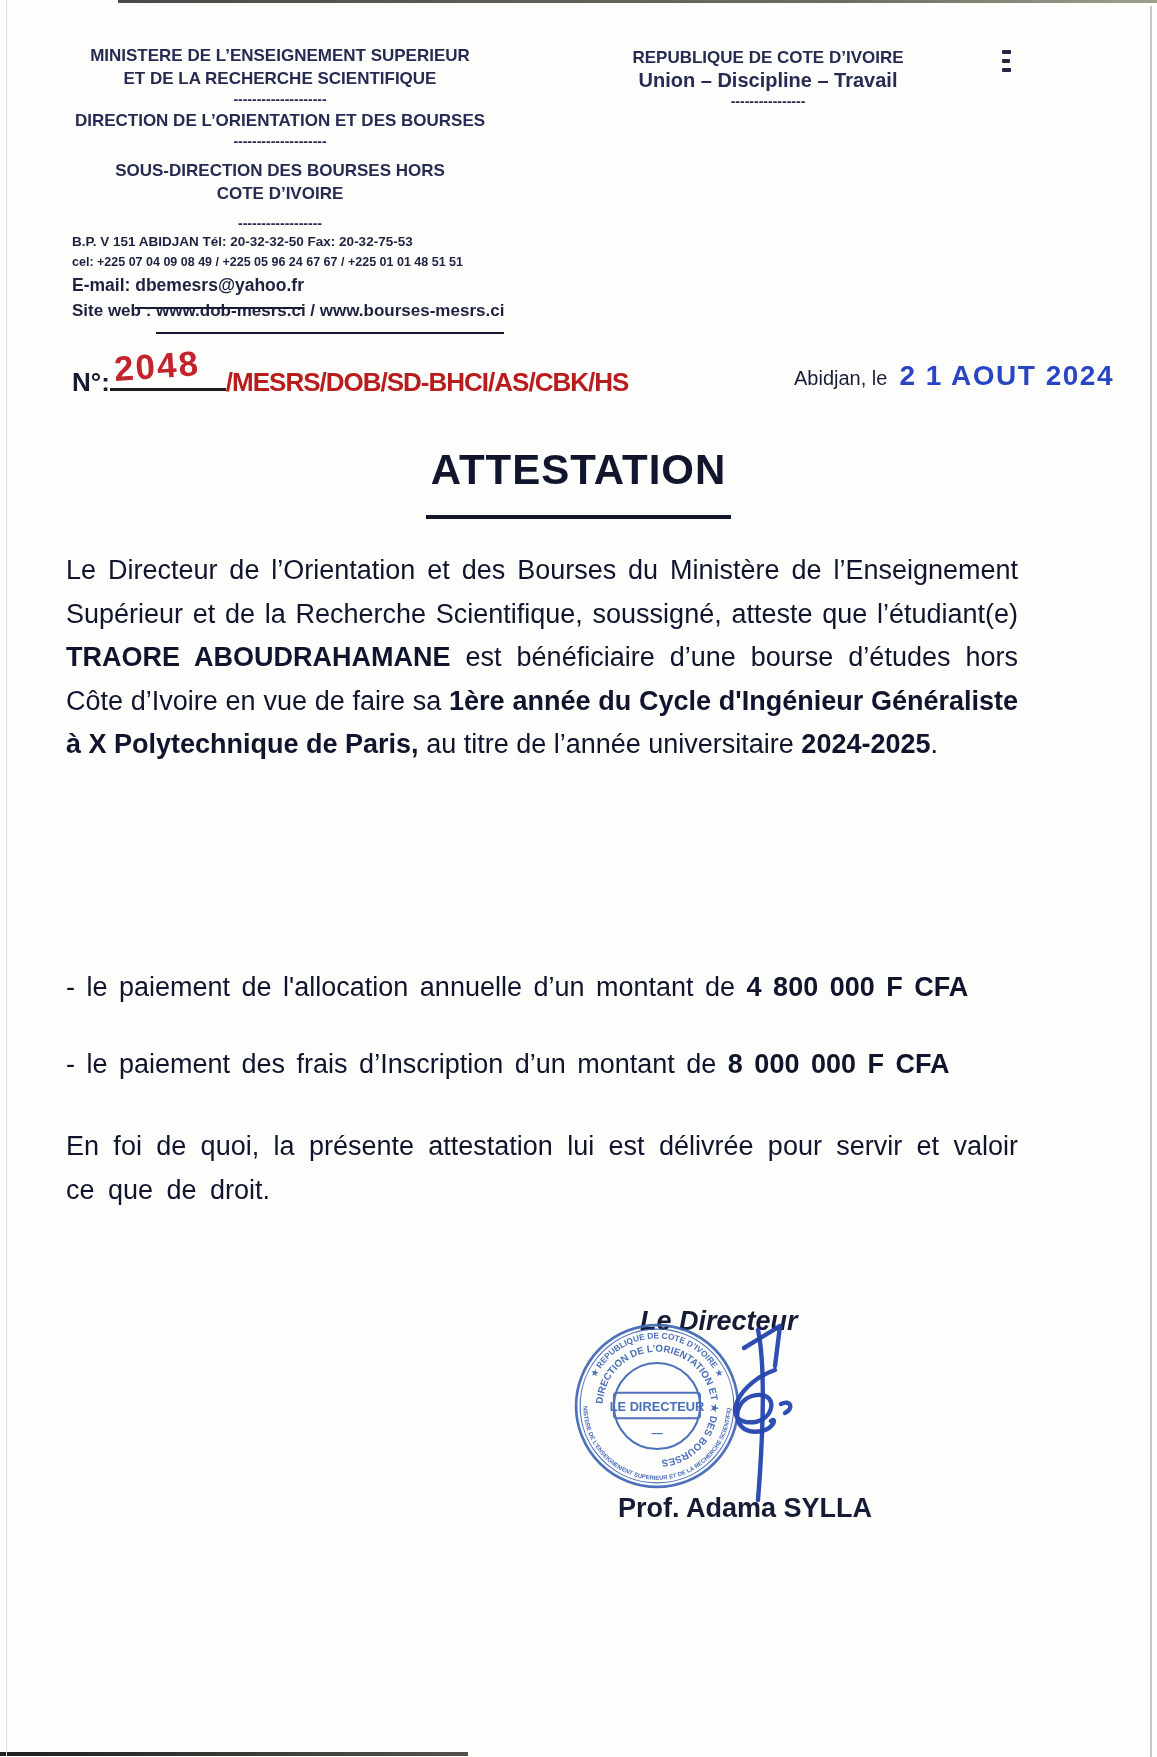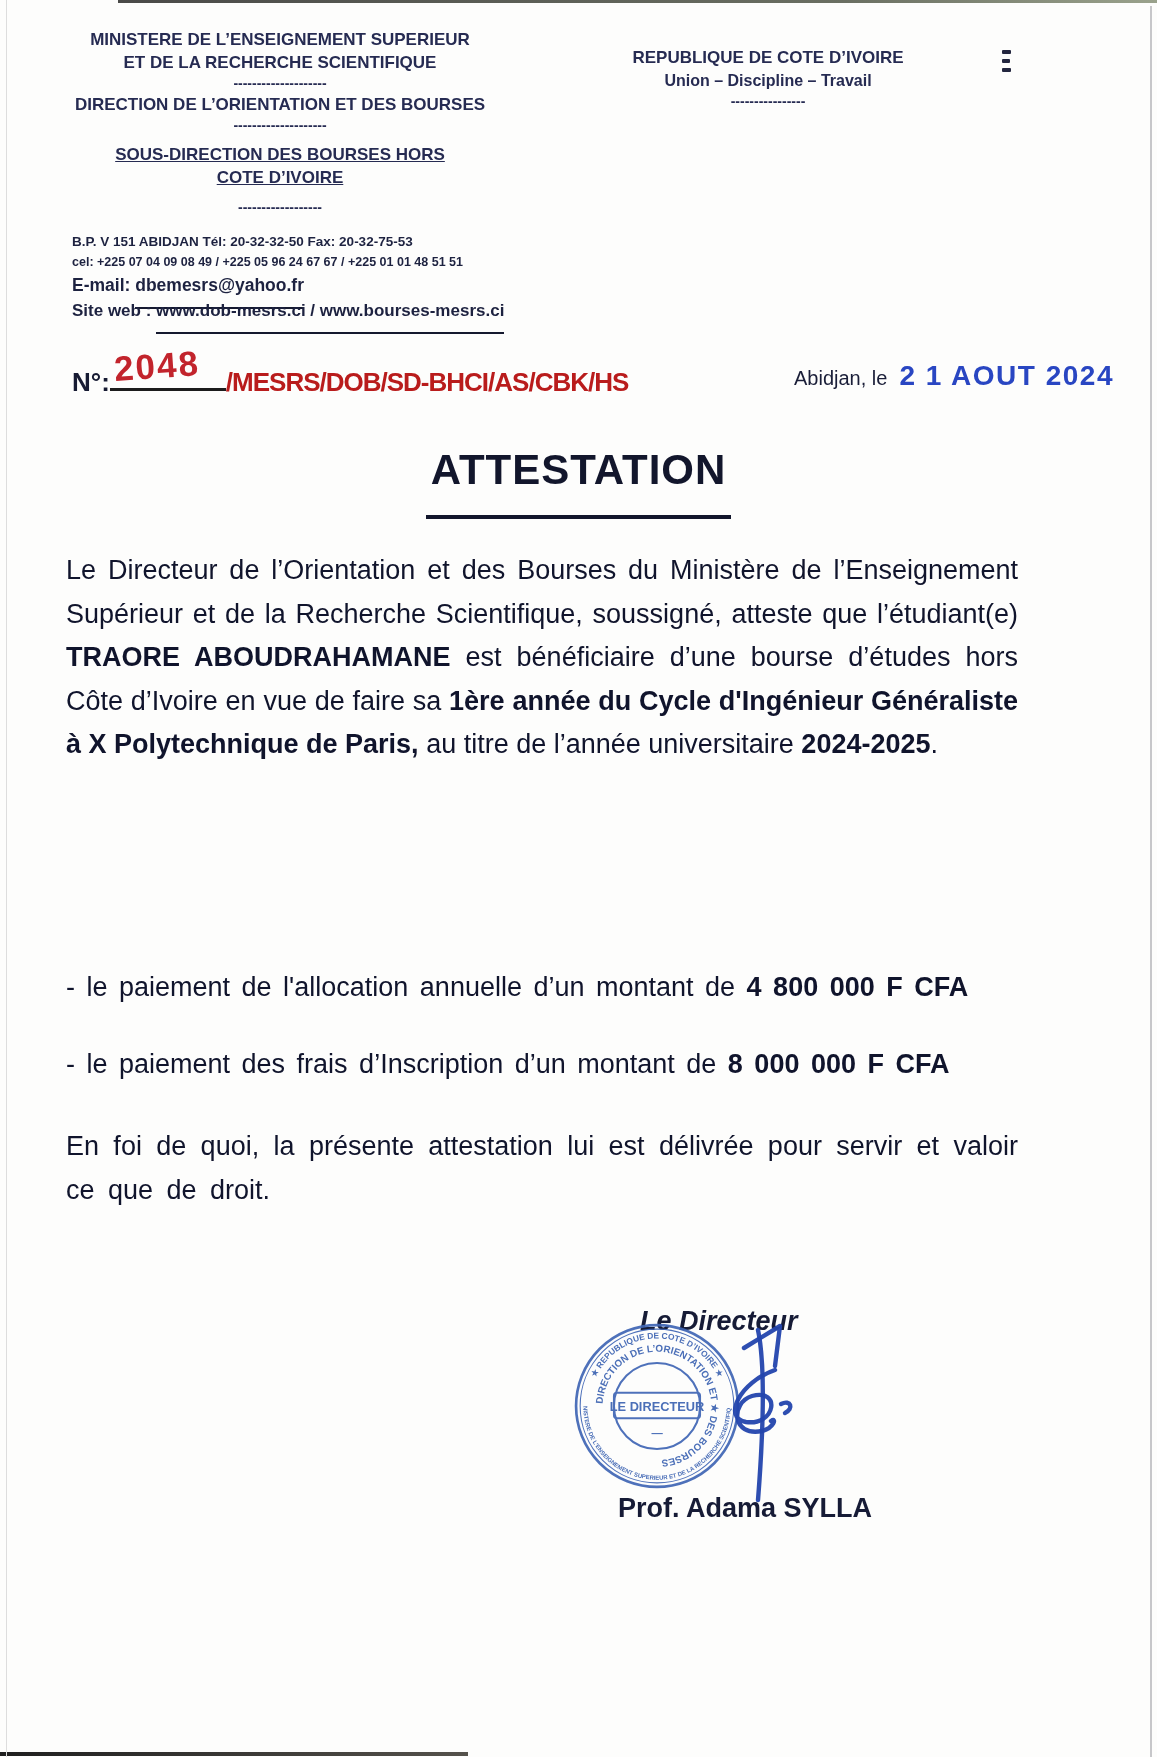--- a/index.html
+++ b/index.html
@@ -11,23 +11,23 @@
   }
   
   .scan-top{position:absolute;top:0;left:118px;right:0;height:3px;background:linear-gradient(90deg,#4a4a48,#6a6f62 70%,#9aa28c);}
   .scan-bottom{position:absolute;bottom:1px;left:0;width:468px;height:4px;background:linear-gradient(90deg,#1f1f1f,#55524c);}
   .scan-right{position:absolute;top:6px;right:5px;bottom:0;width:2px;background:#c7c7ca;}
   .scan-left{position:absolute;top:0;left:6px;bottom:0;width:1px;background:#dddddd;}
   .scan-mark{position:absolute;background:#23263f;border-radius:1px;}
 
   
   .hdr{position:absolute;text-align:center;color:#262b52;font-weight:bold;}
-  .hdr-left{left:58px;top:28px;width:444px;font-size:17px;line-height:23px;}
+  .hdr-left{left:58px;top:44px;width:444px;font-size:17px;line-height:23px;}
   .hdr-right{left:616px;top:46px;width:304px;font-size:17px;line-height:23px;text-align:center;}
-  .hdr .sub{font-size:16px;}
+  .hdr .sub{font-size:20px;}
   .dashes{font-size:14px;line-height:12px;letter-spacing:0px;margin:3px 0 4px 0;color:#262b52;}
 
   .contact{position:absolute;left:72px;top:231px;color:#1d2240;font-weight:bold;}
   .contact .c1{font-size:13.5px;line-height:21px;}
   .contact .c2{font-size:12.5px;line-height:20px;}
   .contact .c3{font-size:17.5px;line-height:26px;}
   .contact .c4{font-size:17px;line-height:26px;}
   .ul{border-bottom:2px solid #15192f;padding-bottom:12px;}
 
   
@@ -76,21 +76,21 @@
   <div class="scan-mark" style="left:1002px;top:50px;width:9px;height:4px;"></div>
   <div class="scan-mark" style="left:1002px;top:59px;width:8px;height:4px;"></div>
   <div class="scan-mark" style="left:1002px;top:68px;width:9px;height:4px;"></div>
 
   <div class="hdr hdr-left">
     <div>MINISTERE DE L’ENSEIGNEMENT SUPERIEUR</div>
     <div>ET DE LA RECHERCHE SCIENTIFIQUE</div>
     <div class="dashes">--------------------</div>
     <div>DIRECTION DE L’ORIENTATION ET DES BOURSES</div>
     <div class="dashes">--------------------</div>
-    <div style="width:330px;margin:12px auto;text-decoration:underline;">
+    <div style="width:330px;margin:12px auto;">
       <div>SOUS-DIRECTION DES BOURSES HORS</div>
       <div>COTE D’IVOIRE</div>
     </div>
     <div class="dashes">------------------</div>
   </div>
 
   <div class="hdr hdr-right">
     <div>REPUBLIQUE DE COTE D’IVOIRE</div>
     <div class="sub">Union – Discipline – Travail</div>
     <div class="dashes">----------------</div>

